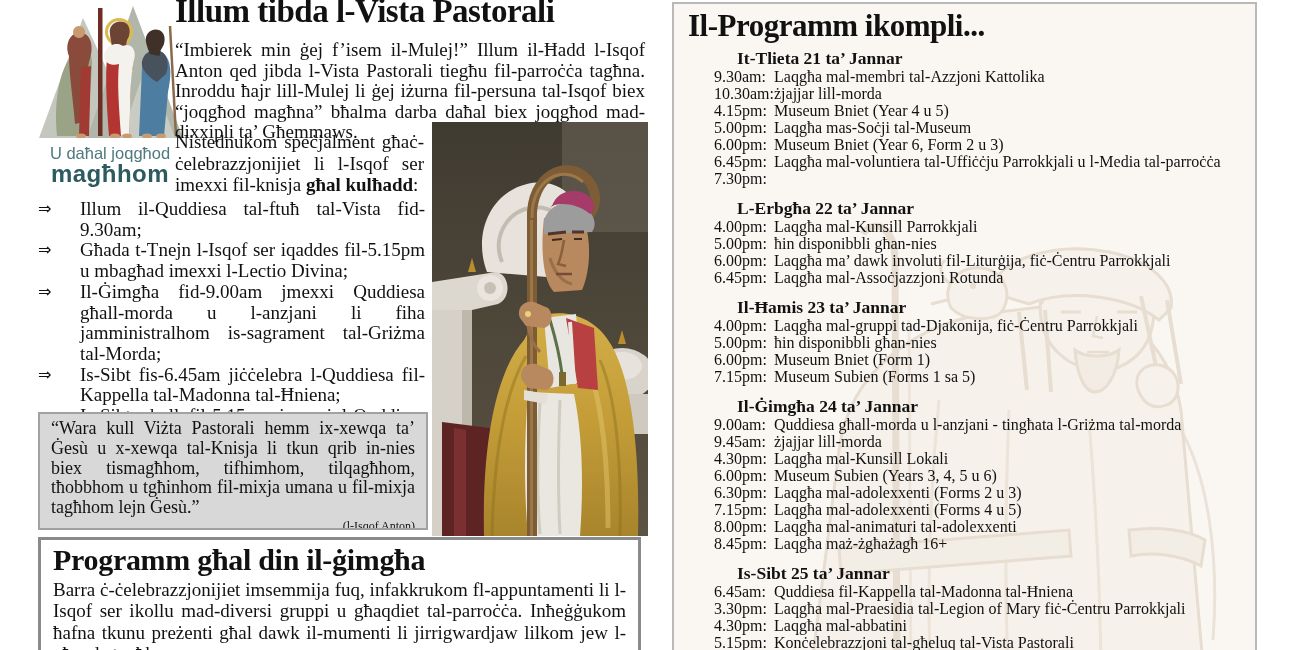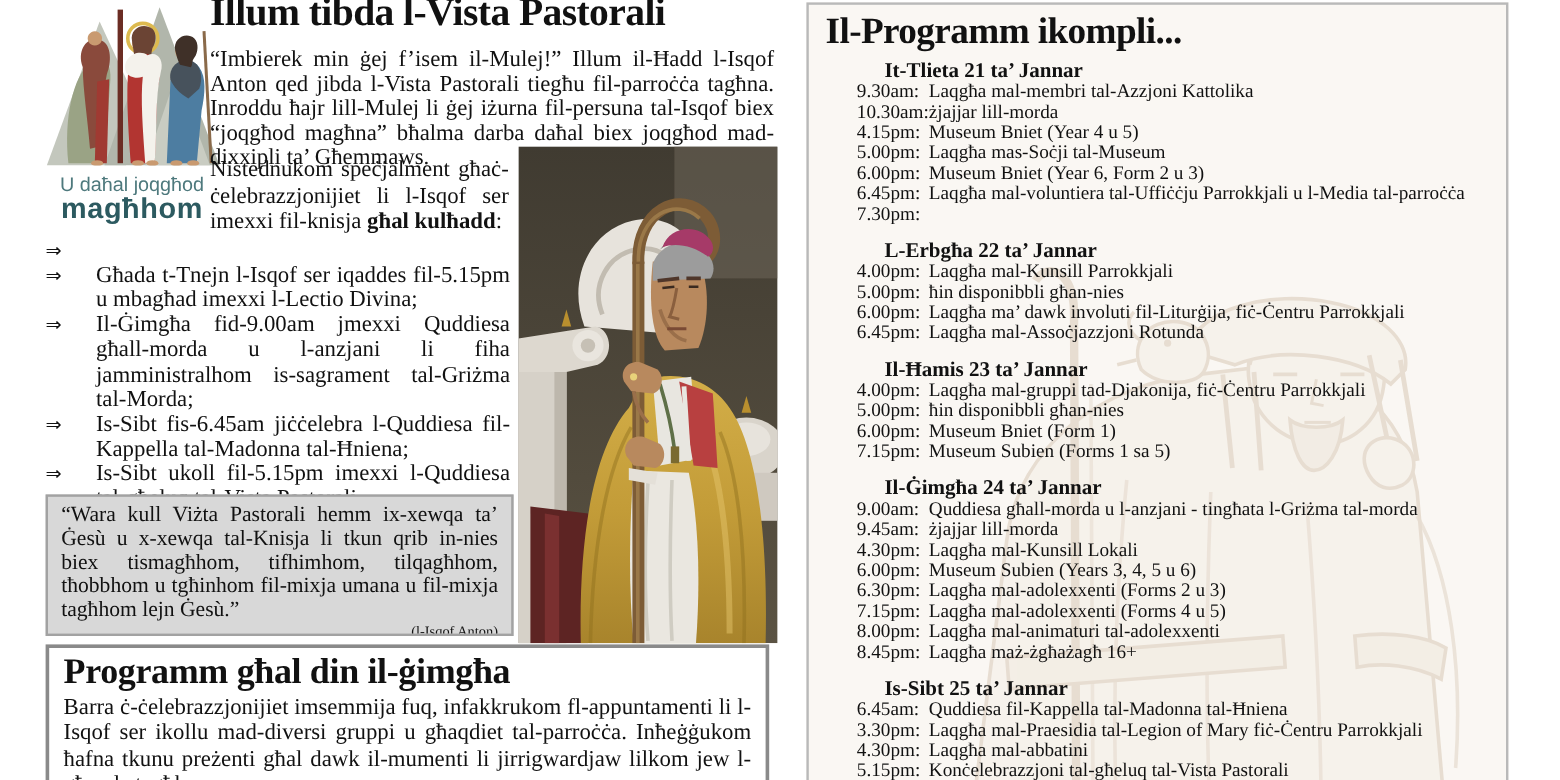--- a/index.html
+++ b/index.html
@@ -166,20 +166,21 @@
     <circle cx="96" cy="192" r="3" fill="#e8d27a"></circle>
     <path d="M92,268 L116,272 L114,282 L92,278 Z" fill="#e4e0d8"></path>
     <path d="M96,204 C98,216 102,224 108,230" fill="none" stroke="#9a6f4a" stroke-width="3"></path>
   </svg>
 </div>
 
 <div class="abs bullets">
 
     <div class="bullet">
       <span class="bullet-arrow">⇒</span>
+      <span class="bullet-text">Illum il-Quddiesa tal-ftuħ tal-Vista fid-9.30am;</span>
     </div>
 
     <div class="bullet">
       <span class="bullet-arrow">⇒</span>
       <span class="bullet-text">Għada t-Tnejn l-Isqof ser iqaddes fil-5.15pm u mbagħad imexxi l-Lectio Divina;</span>
     </div>
 
     <div class="bullet">
       <span class="bullet-arrow">⇒</span>
       <span class="bullet-text">Il-Ġimgħa fid-9.00am jmexxi Quddiesa għall-morda u l-anzjani li fiha jamministralhom is-sagrament tal-Griżma tal-Morda;</span>

